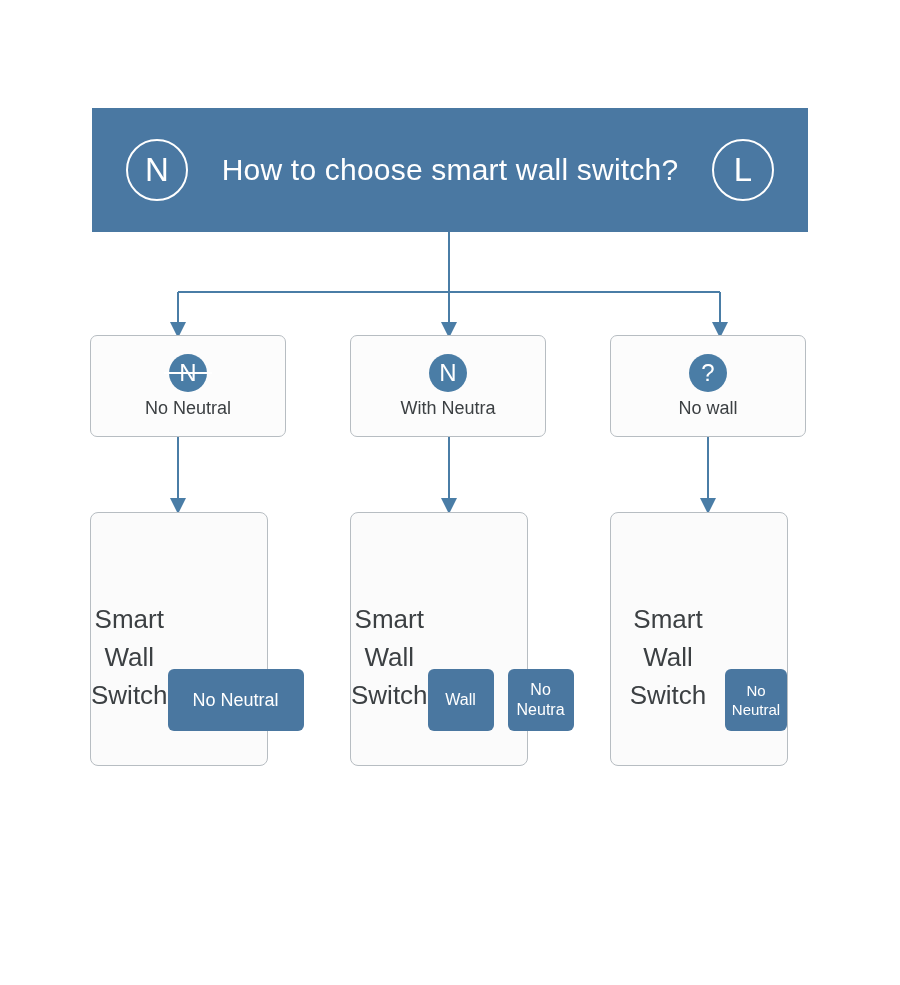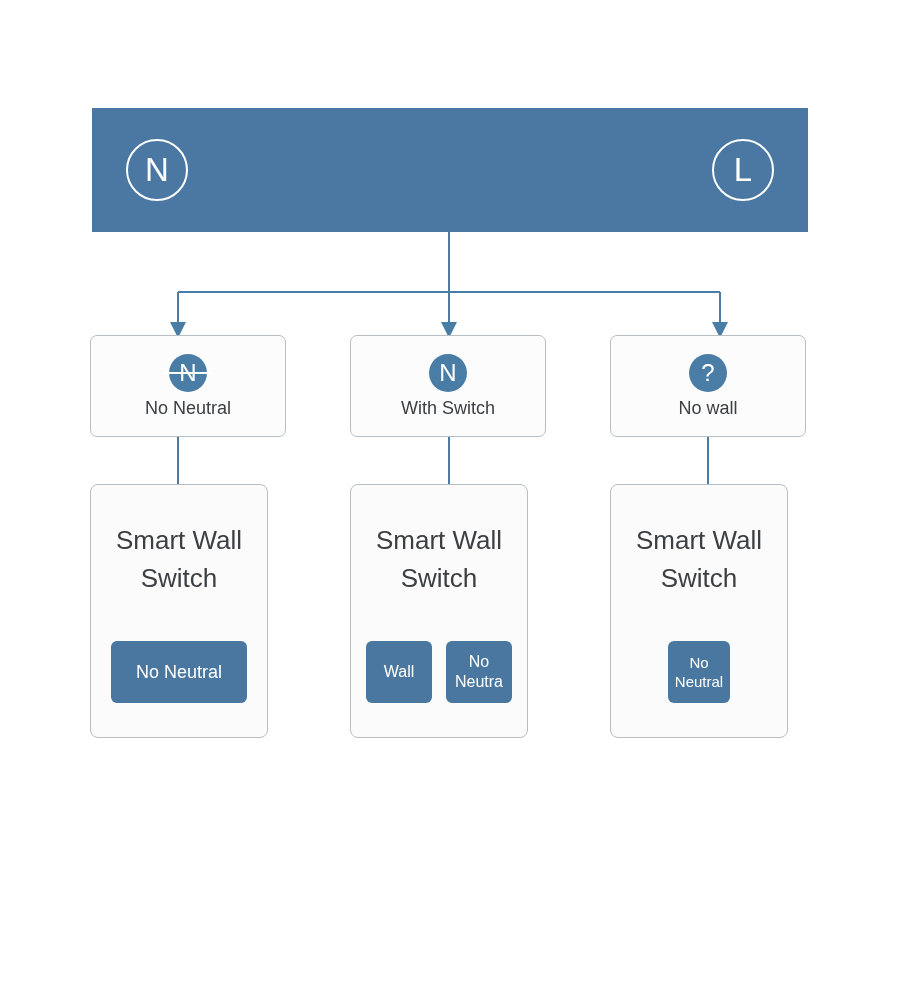--- a/index.html
+++ b/index.html
@@ -110,29 +110,29 @@
   }
   .option-label {
     color: #3c4043;
     font-size: 18px;
     line-height: 22px;
   }
 
   
   .result-card {
     position: absolute;
-    top: 484px;
+    top: 512px;
     width: 178px;
     height: 254px;
     background: #fbfbfb;
     border: 1px solid #b7bdc2;
     border-radius: 8px;
     box-sizing: border-box;
     display: flex;
-    flex-direction: column;
+    flex-direction: row;
     align-items: center;
   }
   .result-card.col-0 { left: 90px; }
   .result-card.col-1 { left: 350px; }
   .result-card.col-2 { left: 610px; }
 
   .card-title {
     margin-top: 36px;
     width: 168px;
     text-align: center;
@@ -206,31 +206,32 @@
       <polygon points="441,322 457,322 449,338"></polygon>
       <polygon points="712,322 728,322 720,338"></polygon>
       <polygon points="170,498 186,498 178,514"></polygon>
       <polygon points="441,498 457,498 449,514"></polygon>
       <polygon points="700,498 716,498 708,514"></polygon>
     </g>
   </svg>
 
   <div class="header-banner">
     <div class="ring-badge">N</div>
+    <div class="header-title">How to choose smart wall switch?</div>
     <div class="ring-badge">L</div>
   </div>
 
   <div class="option-box col-0">
     <div class="option-icon strike">N</div>
     <div class="option-label">No Neutral</div>
   </div>
 
   <div class="option-box col-1">
     <div class="option-icon">N</div>
-    <div class="option-label">With Switch</div>
+    <div class="option-label">With Neutra</div>
   </div>
 
   <div class="option-box col-2">
     <div class="option-icon">?</div>
     <div class="option-label">No wall</div>
   </div>
 
   <div class="result-card col-0">
     <div class="card-title">Smart Wall Switch</div>
     <div class="card-buttons">

